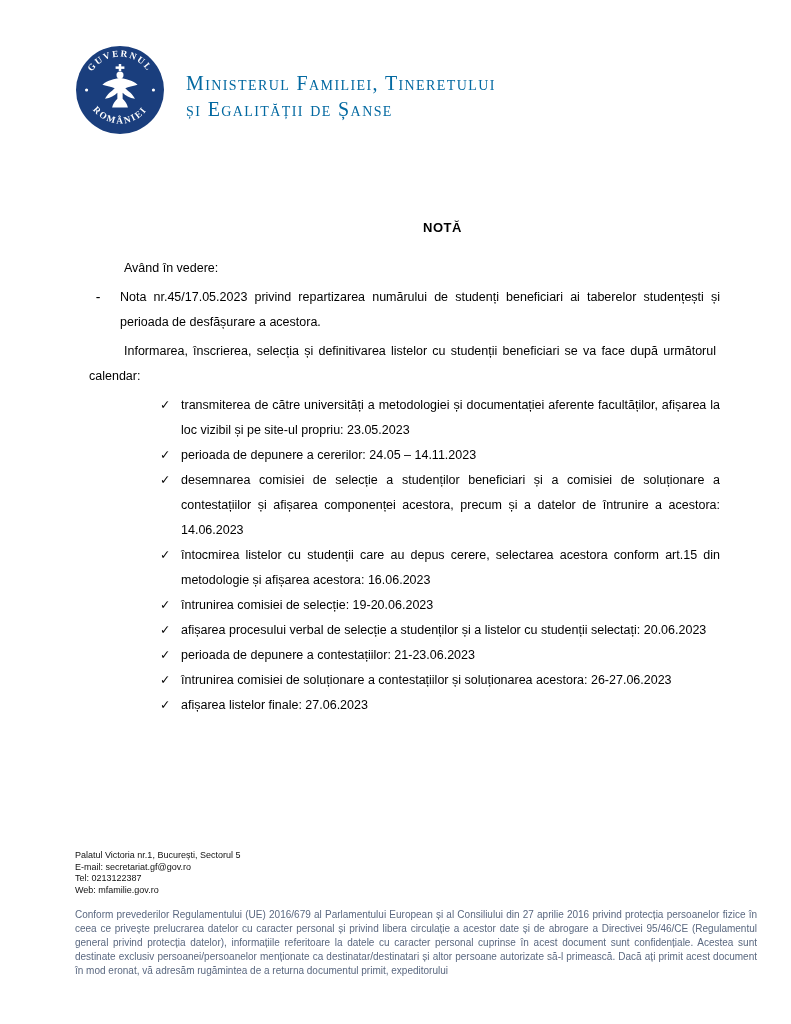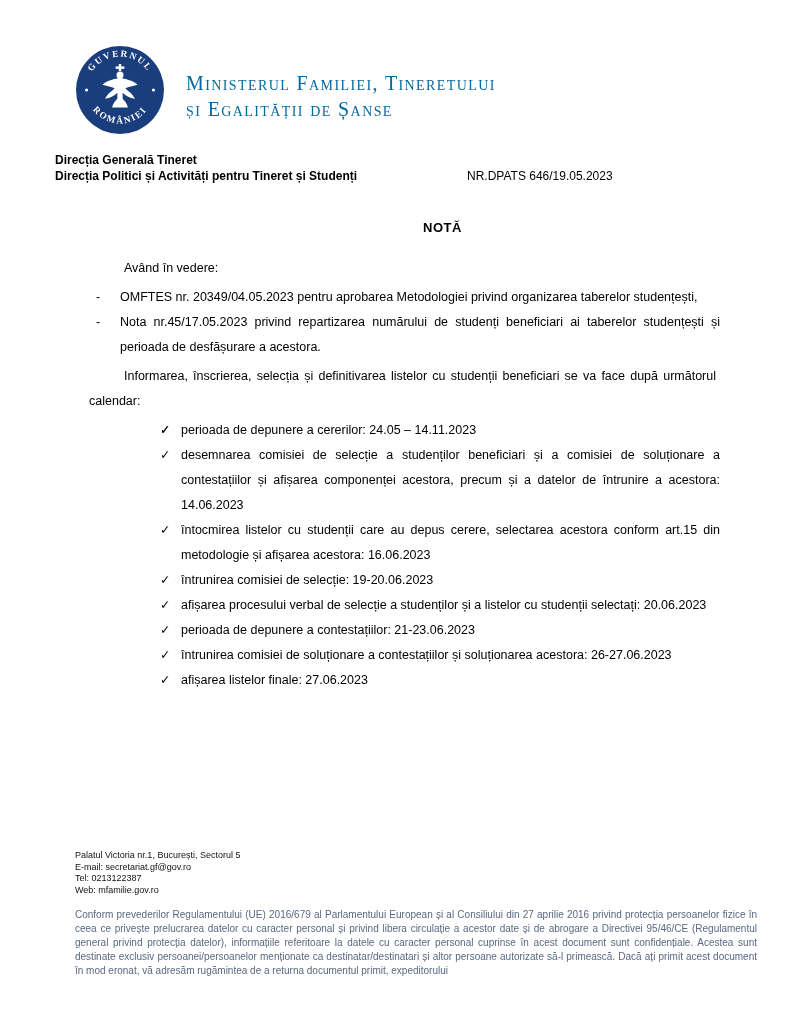--- a/index.html
+++ b/index.html
@@ -126,47 +126,42 @@
                  C64,54 60,52 56,48 C60,46 64,46 70,44 C64,38 56,38 50,36 Z"></path>
       </g>
     </svg>
   </div>
 
   <div class="ministry">
     <div>Ministerul Familiei, Tineretului</div>
     <div>și Egalității de Șanse</div>
   </div>
 
-  <div class="meta">
-    <div>Direcția Generală Tineret</div>
-    <div>Direcția Politici și Activități pentru Tineret și Studenți</div>
-    <div class="ref-number">NR.DPATS 646/19.05.2023</div>
-  </div>
 
   <div class="doc-title">NOTĂ</div>
 
   <div class="content">
     <p class="indent">Având în vedere:</p>
 
     <ul class="dash-list">
       <li>
         <span class="marker">-</span>
-        <span>OMFTES nr. 20349/04.05.2023 pentru aprobarea Metodologiei privind organizarea taberelor studențești,</span>
       </li>
       <li>
         <span class="marker">-</span>
         <span>Nota nr.45/17.05.2023 privind repartizarea numărului de studenți beneficiari ai taberelor studențești și perioada de desfășurare a acestora.</span>
       </li>
     </ul>
 
     <p class="indent">Informarea, înscrierea, selecția și definitivarea listelor cu studenții beneficiari se va face după următorul calendar:</p>
 
     <ul class="check-list">
       <li>
         <span class="marker">✓</span>
+        <span>transmiterea de către universități a metodologiei și documentației aferente facultăților, afișarea la loc vizibil și pe site-ul propriu: 23.05.2023</span>
       </li>
       <li>
         <span class="marker">✓</span>
         <span>perioada de depunere a cererilor: 24.05 – 14.11.2023</span>
       </li>
       <li>
         <span class="marker">✓</span>
         <span>desemnarea comisiei de selecție a studenților beneficiari și a comisiei de soluționare a contestațiilor și afișarea componenței acestora, precum și a datelor de întrunire a acestora: 14.06.2023</span>
       </li>
       <li>

